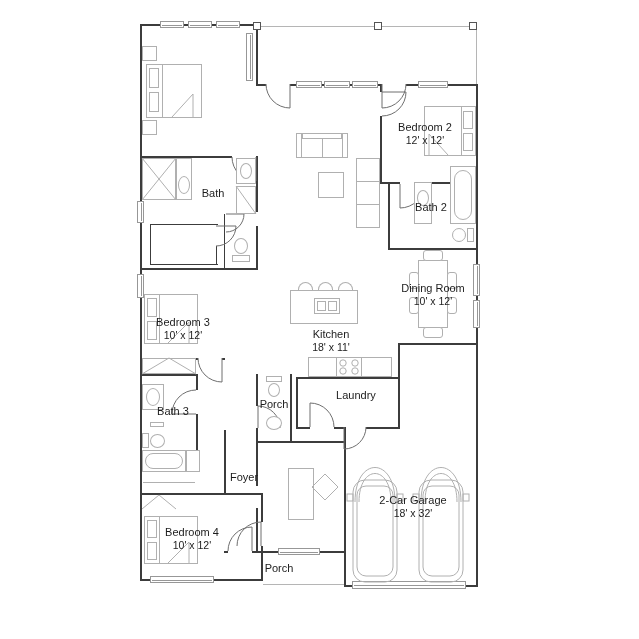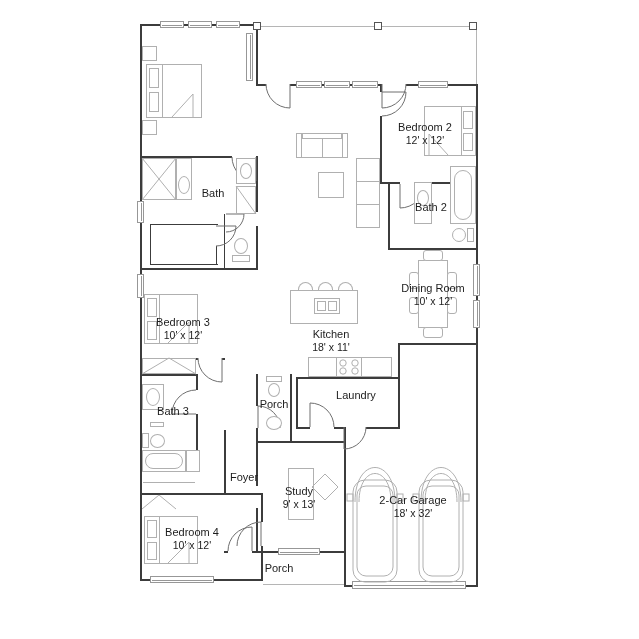--- a/index.html
+++ b/index.html
@@ -357,23 +357,20 @@
     </div>
     <div class="lbl" style="left:274px;top:404px">
       <div>Porch</div>
     </div>
     <div class="lbl" style="left:356px;top:395px">
       <div>Laundry</div>
     </div>
     <div class="lbl" style="left:244px;top:477px">
       <div>Foyer</div>
     </div>
-    <div class="lbl" style="left:299px;top:498px">
-      <div>Study</div><div class="d">9' x 13'</div>
-    </div>
     <div class="lbl" style="left:192px;top:539px">
       <div>Bedroom 4</div><div class="d">10' x 12'</div>
     </div>
     <div class="lbl" style="left:413px;top:507px">
       <div>2-Car Garage</div><div class="d">18' x 32'</div>
     </div>
     <div class="lbl" style="left:279px;top:568px">
       <div>Porch</div>
     </div>
   </div>

